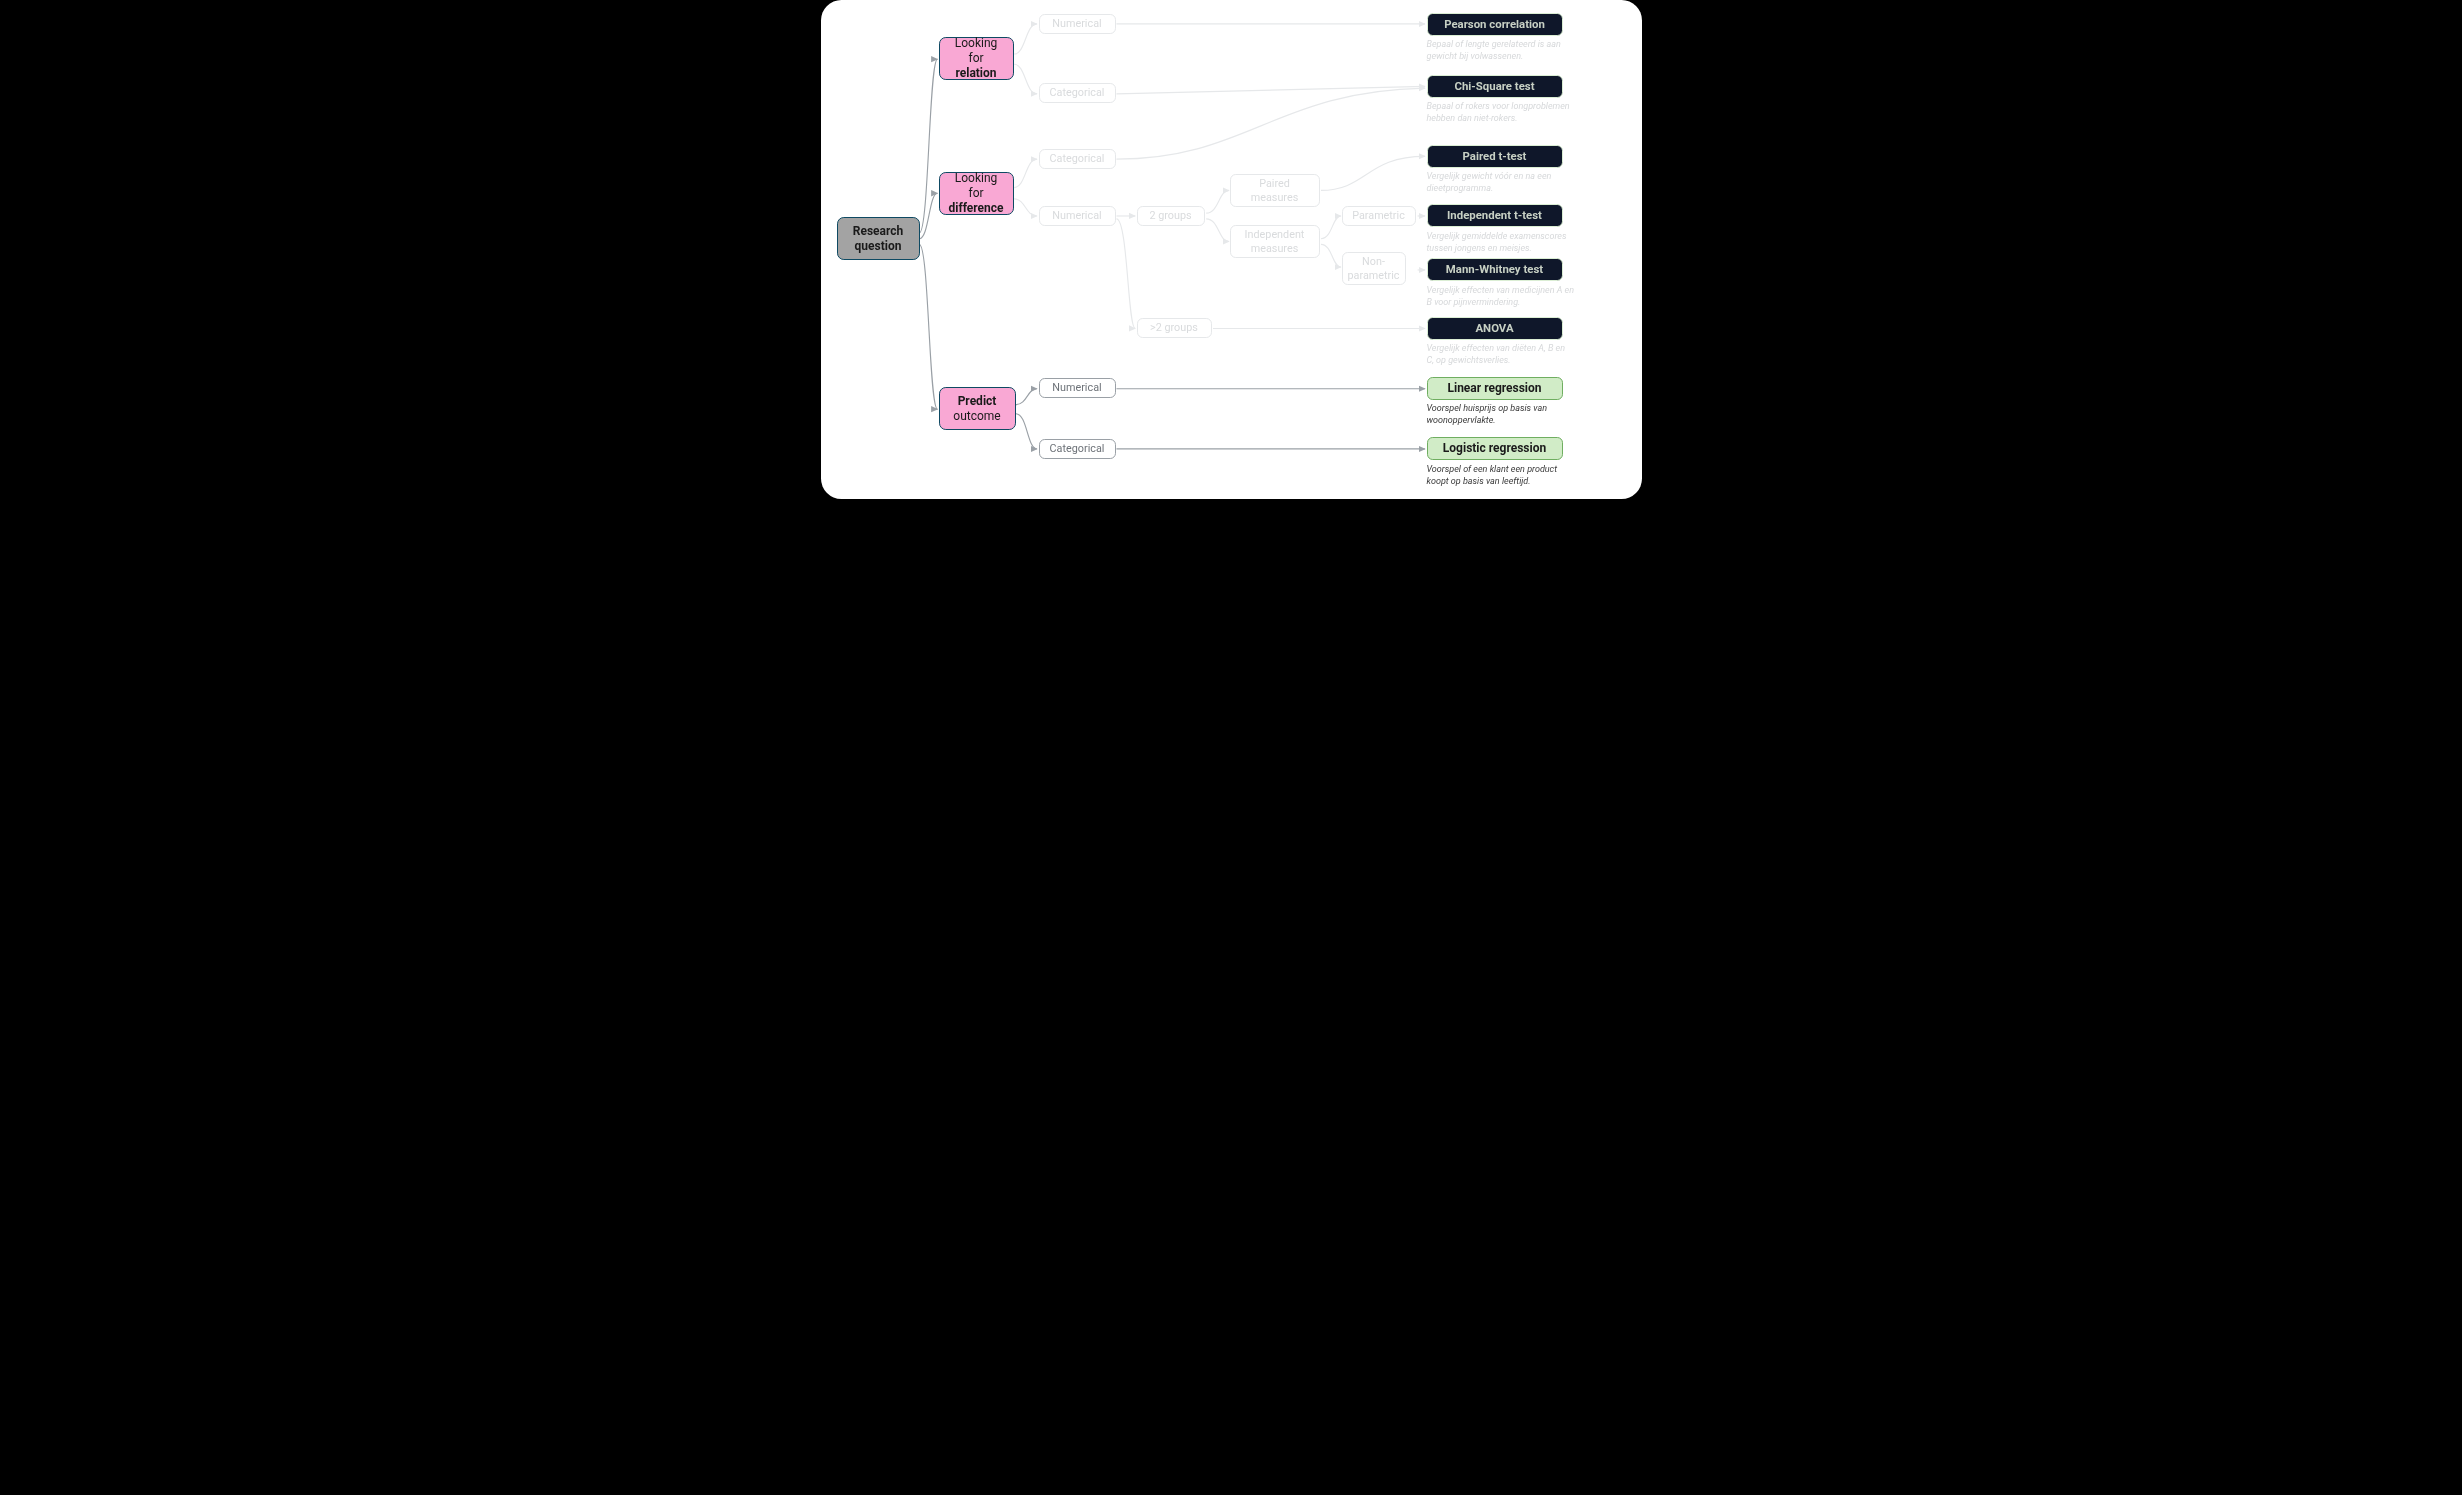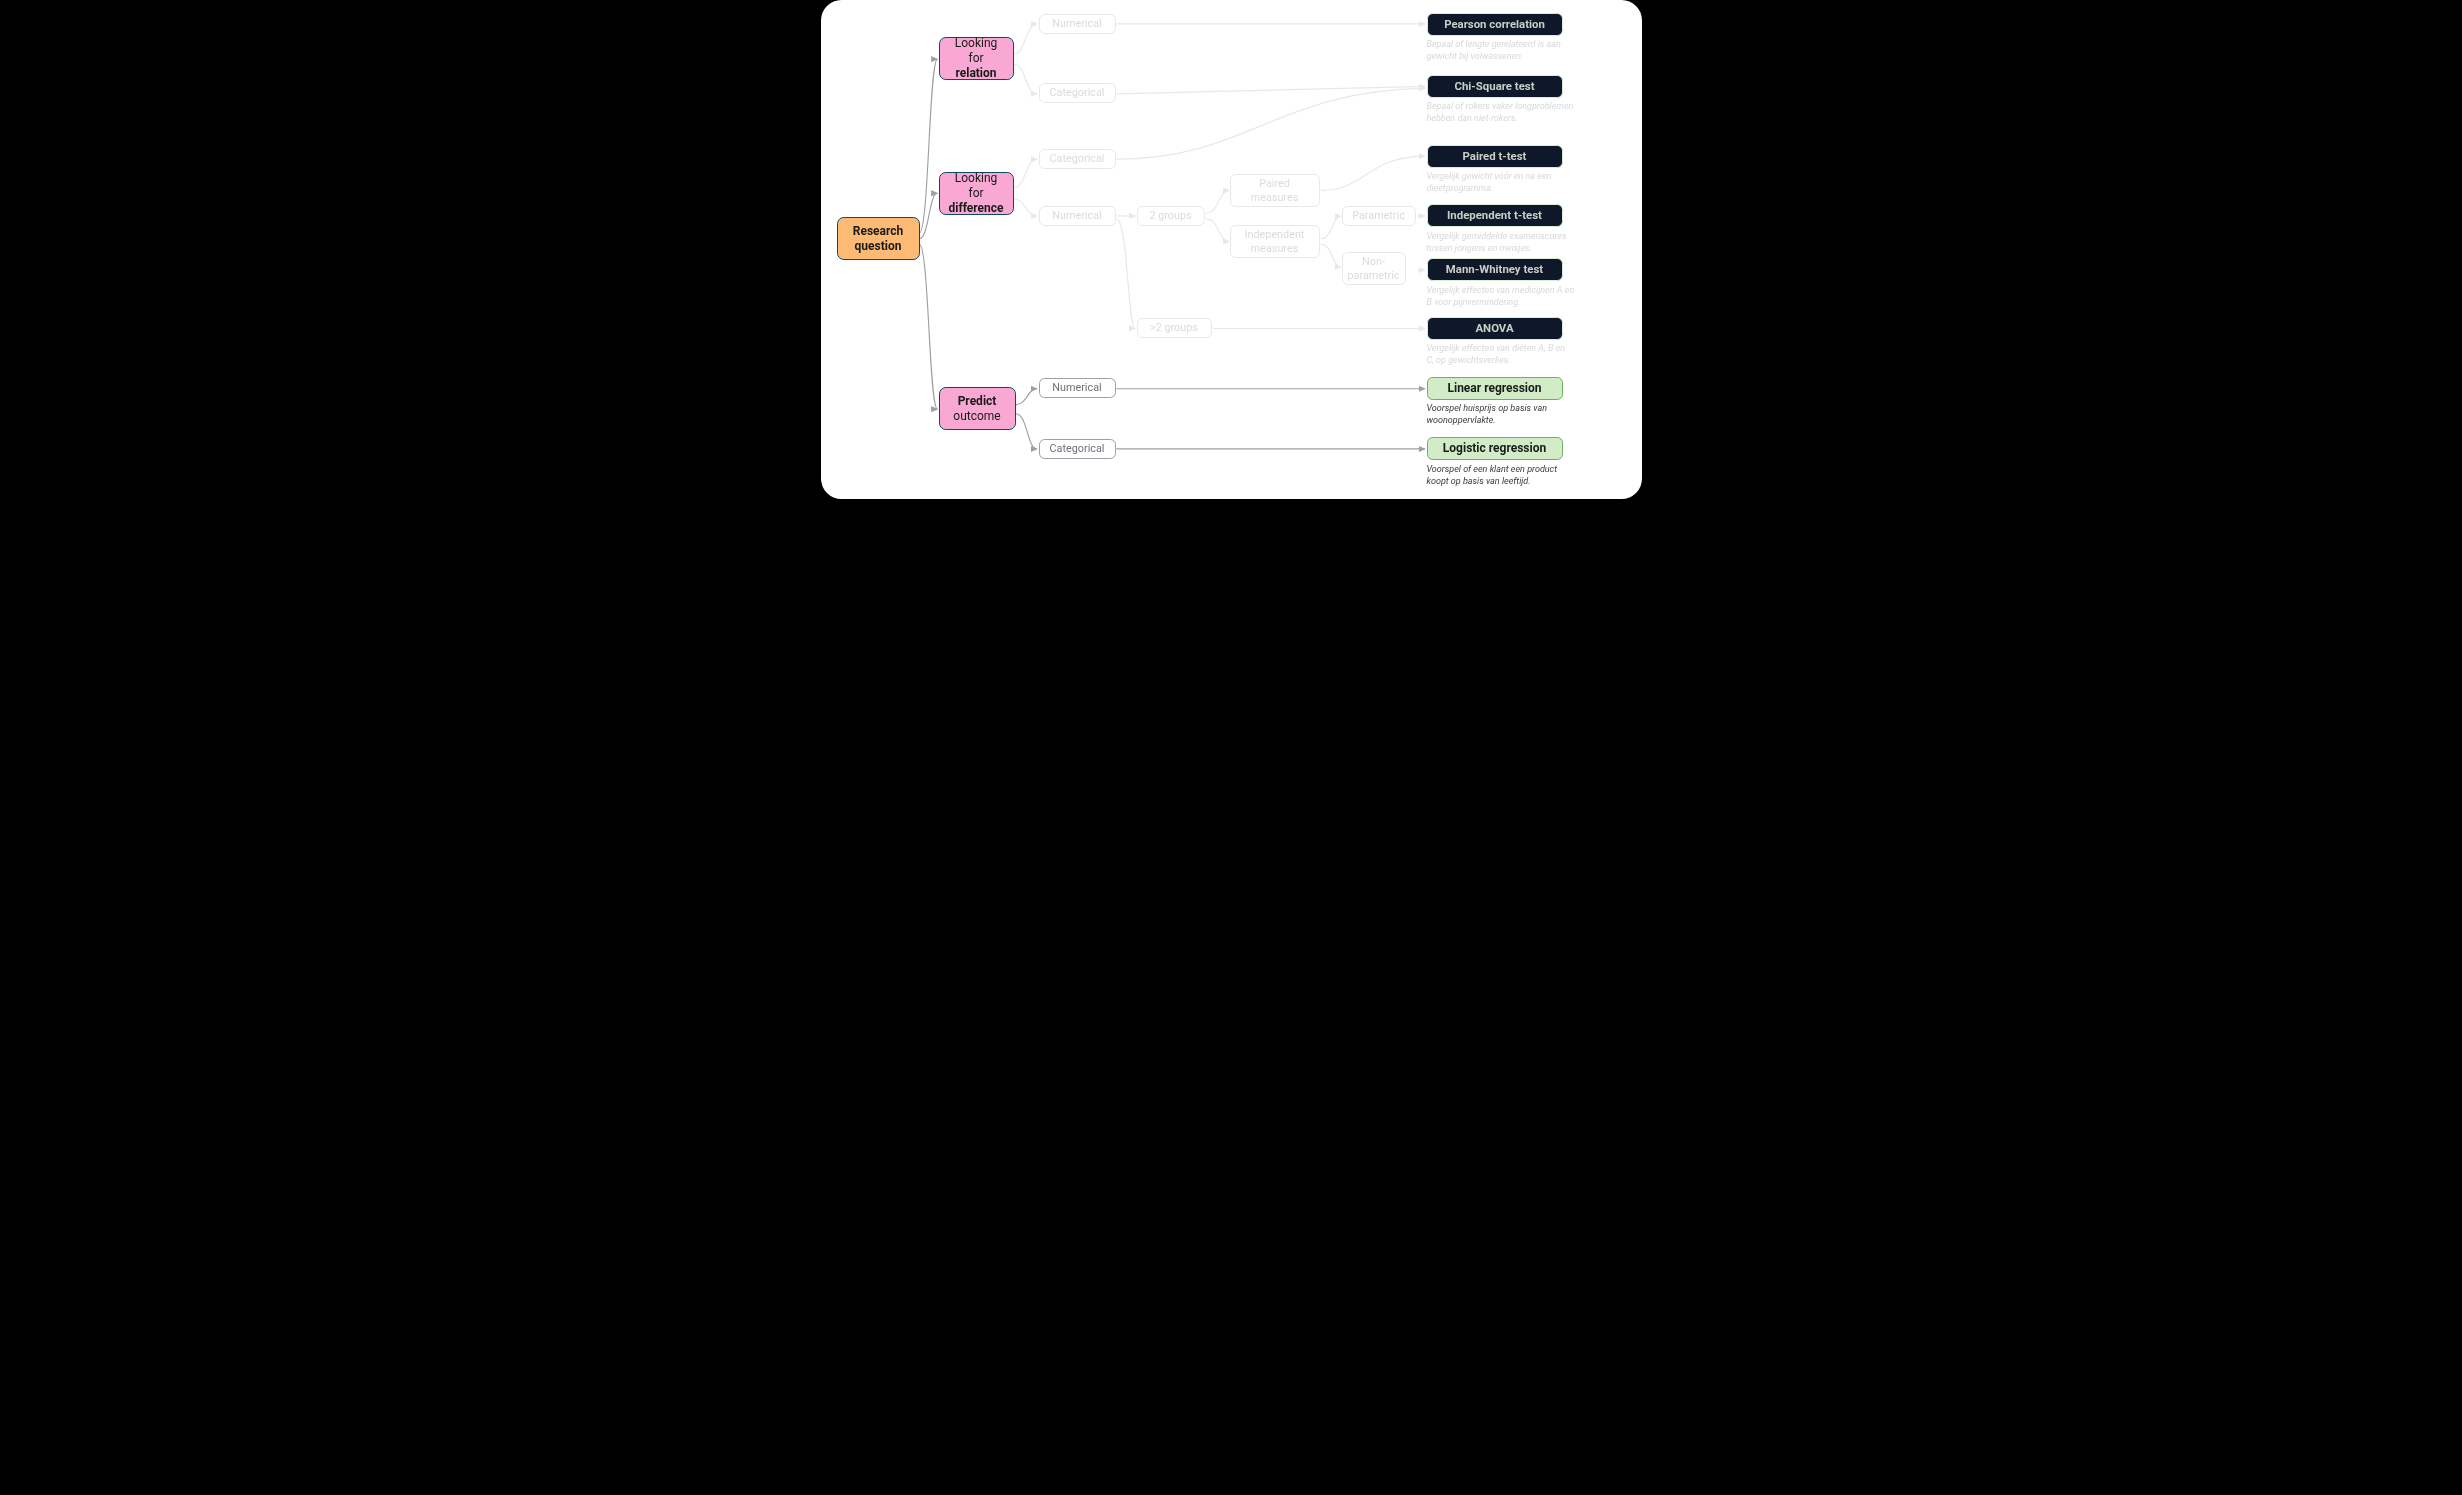--- a/index.html
+++ b/index.html
@@ -19,21 +19,21 @@
     display:flex;
     align-items:center;
     justify-content:center;
     text-align:center;
     border-radius:6.8px;
     box-sizing:border-box;
     padding:3.4px 8px;
     line-height:1.25;
   }
   .n-root{
-    background:#fdba74;
+    background:#a3a3a3;
     border:1.1px solid #0e4a63;
     color:#1a1a1a;
     font-weight:700;
     font-size:12px;
   }
   .n-blue{
     background:#f9a8d4;
     border:1.1px solid #0e4a63;
     color:#1a1a1a;
     font-size:12px;
@@ -167,21 +167,21 @@
     <div><span>Non-</span><br><span>parametric</span></div>
   </div>
 
   <div class="node n-gray" style="left:218px;top:378px;width:77px;height:20.4px;">Numerical</div>
   <div class="node n-gray" style="left:218px;top:439px;width:77px;height:20.4px;">Categorical</div>
 
   <div class="node n-green-f" style="left:606px;top:12.5px;width:136px;height:23px;">Pearson correlation</div>
   <div class="desc desc-f" style="left:606px;top:39px;">Bepaal of lengte gerelateerd is aan gewicht bij volwassenen.</div>
 
   <div class="node n-green-f" style="left:606px;top:75px;width:136px;height:23px;">Chi-Square test</div>
-  <div class="desc desc-f" style="left:606px;top:101px;">Bepaal of rokers vaker longproblemen hebben dan niet-rokers.</div>
+  <div class="desc desc-f" style="left:606px;top:101px;">Bepaal of rokers voor longproblemen hebben dan niet-rokers.</div>
 
   <div class="node n-green-f" style="left:606px;top:145px;width:136px;height:23px;">Paired t-test</div>
   <div class="desc desc-f" style="left:606px;top:171px;">Vergelijk gewicht vóór en na een dieetprogramma.</div>
 
   <div class="node n-green-f" style="left:606px;top:204px;width:136px;height:23px;">Independent t-test</div>
   <div class="desc desc-f" style="left:606px;top:231px;">Vergelijk gemiddelde examenscores tussen jongens en meisjes.</div>
 
   <div class="node n-green-f" style="left:606px;top:258px;width:136px;height:23px;">Mann-Whitney test</div>
   <div class="desc desc-f" style="left:606px;top:285px;">Vergelijk effecten van medicijnen A en B voor pijnvermindering.</div>
 

